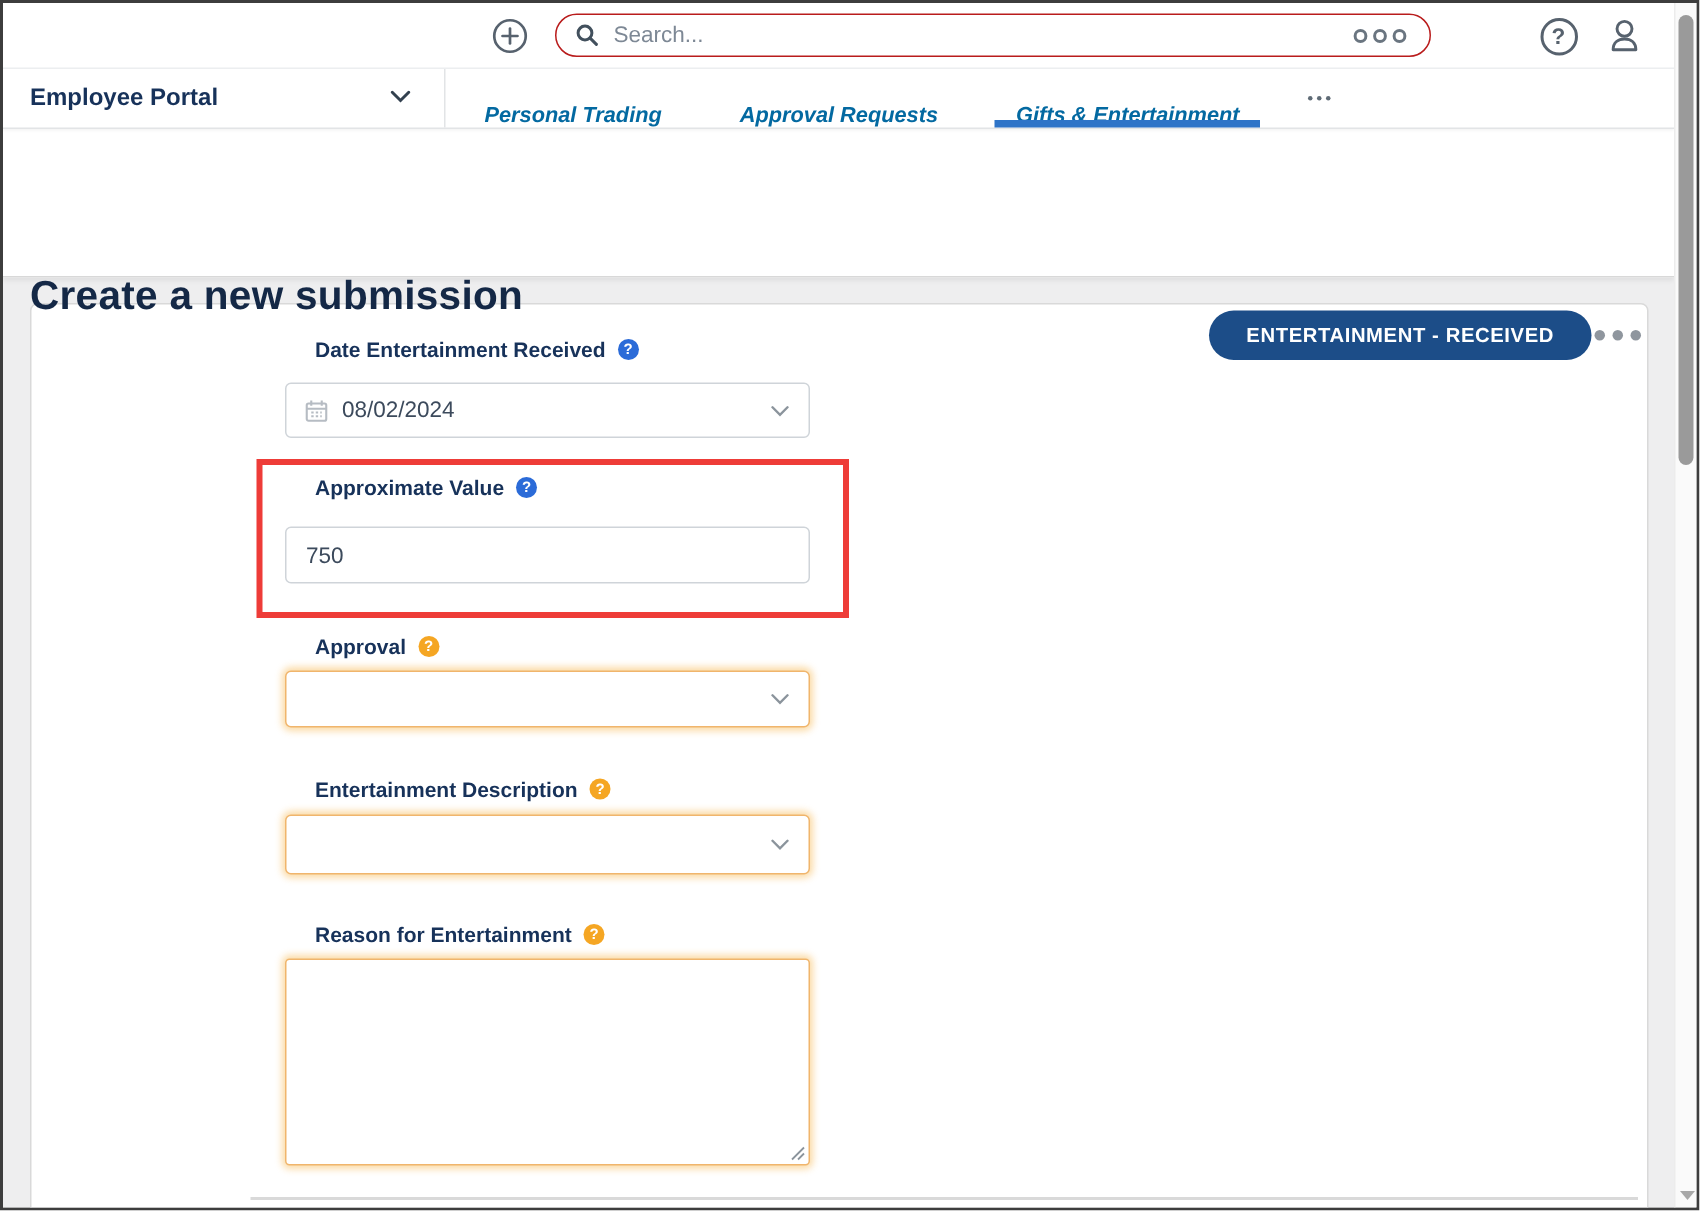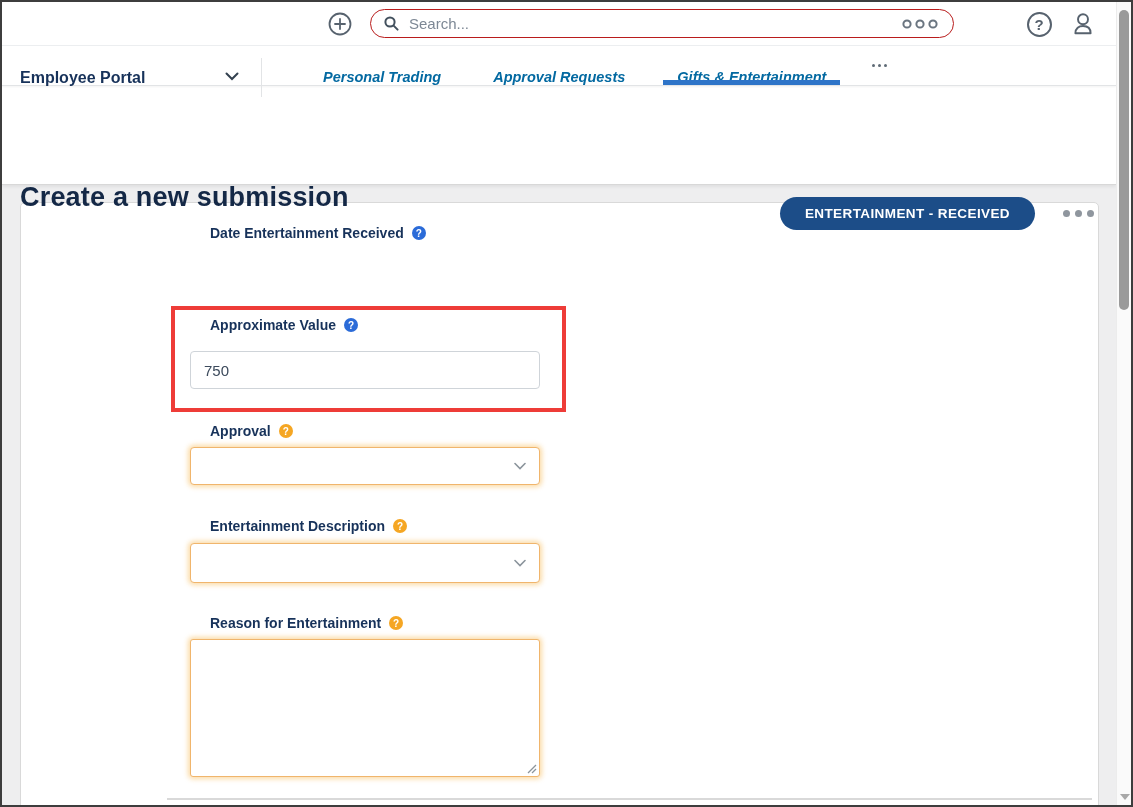--- a/index.html
+++ b/index.html
@@ -14,33 +14,33 @@
   .searchbar { position:absolute; left:368px; top:7px; width:584px; height:29px; border:1px solid #b91c1c; border-radius:15px; display:flex; align-items:center; padding:0 12px; background:#fff; }
   .searchbar input { flex:1; border:none; outline:none; font-size:15px; color:#3c4a5c; margin-left:9px; font-family:"Liberation Sans",sans-serif; }
   .searchbar input::placeholder { color:#7d8895; }
   .search-ooo { display:flex; gap:4px; align-items:center; cursor:pointer; }
   .help-btn { left:1022px; top:7px; width:30px; height:30px; }
   .help-circle { width:25px; height:25px; border:2px solid #57626e; border-radius:50%; color:#57626e; font-size:15px; font-weight:700; display:flex; align-items:center; justify-content:center; }
   .person-btn { left:1064px; top:6px; width:34px; height:32px; }
 
   
   .tabbar { position:absolute; left:0; top:44px; right:15px; height:40px; background:#fff; border-bottom:1px solid #e2e4e6; box-shadow:0 1px 2px rgba(0,0,0,.05); z-index:4; }
-  .portal { position:absolute; left:0; top:12px; width:260px; height:100%; display:flex; align-items:center; padding:0 18px; cursor:pointer; border-right:1px solid #e2e4e6; }
+  .portal { position:absolute; left:0; top:0; width:295px; height:100%; display:flex; align-items:center; padding:0 18px; cursor:pointer; border-right:1px solid #e2e4e6; }
   .portal-label { font-size:16px; font-weight:700; color:#17325a; }
   .portal-chevron { position:absolute; right:22px; top:14px; }
   .tabs { position:absolute; left:295px; top:0; bottom:0; display:flex; align-items:stretch; }
   .tab { position:relative; display:flex; align-items:flex-end; padding:0 14px; margin:0 12px; font-size:14.5px; font-weight:600; color:#0369a1; cursor:pointer; white-space:nowrap;font-style:italic; }
   .tab.active .tab-underline { position:absolute; left:0; right:0; bottom:0; height:5px; background:#2e74c8; }
   .more-tabs { display:flex; gap:3px; align-items:center; margin-left:14px; padding:0 6px; cursor:pointer; }
   .more-tabs i { width:3px; height:3px; border-radius:50%; background:#5f6b76; }
 
   
   .pagehead { position:absolute; left:0; top:84px; right:15px; height:99px; background:#fff; border-bottom:1px solid #d8d8d8; box-shadow:0 2px 3px rgba(0,0,0,.06); z-index:3; }
   .page-title { position:absolute; left:18px; top:96px; font-size:27px; font-weight:700; color:#142846; letter-spacing:.2px; }
-  .head-right { position:absolute; right:22px; top:111px; display:flex; align-items:center; gap:28px; }
+  .head-right { position:absolute; right:22px; top:121px; display:flex; align-items:center; gap:2px; }
   .type-badge { height:33px; padding:0 25px; border:none; border-radius:17px; background:#1c4d88; color:#fff; font-family:"Liberation Sans",sans-serif; font-size:13.5px; font-weight:700; letter-spacing:.4px; cursor:pointer; }
   .kebab { display:flex; gap:5px; align-items:center; cursor:pointer; height:33px; }
   .kebab i { width:7px; height:7px; border-radius:50%; background:#8f969e; }
 
   
   .content { position:absolute; left:0; top:183px; right:15px; bottom:0; background:#eeeeef; overflow:hidden; }
   .card { position:absolute; left:18px; top:17px; width:1079px; height:660px; background:#fff; border:1px solid #d9d9d9; border-radius:5px; }
 
   .label-row { position:absolute; display:flex; align-items:center; gap:8px; }
   .field-label { font-size:14px; font-weight:700; color:#17325a;margin-left:20px; }
@@ -151,20 +151,38 @@
     </div>
   </section>
 
   <main class="content">
     <div class="card">
 
       <div class="label-row" style="left:169px; top:22px;">
         <span class="field-label">Date Entertainment Received</span>
         <span class="help-badge help-blue">?</span>
       </div>
+      <div class="control sel" style="top:52px; height:37px;">
+        <span>
+          <svg width="16" height="16" viewBox="0 0 16 16" fill="none" stroke="#b6bcc3" stroke-width="1.4">
+            <rect x="1.5" y="3" width="13" height="11.5" rx="1.2"></rect>
+            <line x1="4.5" y1="1" x2="4.5" y2="4.5"></line>
+              <line x1="11.5" y1="1" x2="11.5" y2="4.5"></line>
+            <line x1="1.5" y1="6.5" x2="14.5" y2="6.5"></line>
+            <line x1="4.5" y1="9" x2="11.5" y2="9" stroke-dasharray="1.6 1.4"></line>
+            <line x1="4.5" y1="11.5" x2="11.5" y2="11.5" stroke-dasharray="1.6 1.4"></line>
+          </svg>
+        </span>
+        <span class="date-text">08/02/2024</span>
+        <span class="chev">
+          <svg width="12" height="8" viewBox="0 0 12 8" fill="none" stroke="#8b949c" stroke-width="1.6" stroke-linecap="round">
+              <path d="M1 1.5 L6 6.5 L11 1.5"></path>
+            </svg>
+        </span>
+      </div>
 
       <div class="red-box"></div>
 
       <div class="label-row" style="left:169px; top:114px;justify-content:space-between;">
         <span class="field-label">Approximate Value</span>
         <span class="help-badge help-blue">?</span>
       </div>
       <input class="value-input" style="top: 148px; height: 38px;" value="750">
 
       <div class="label-row" style="left:169px; top:220px;">

